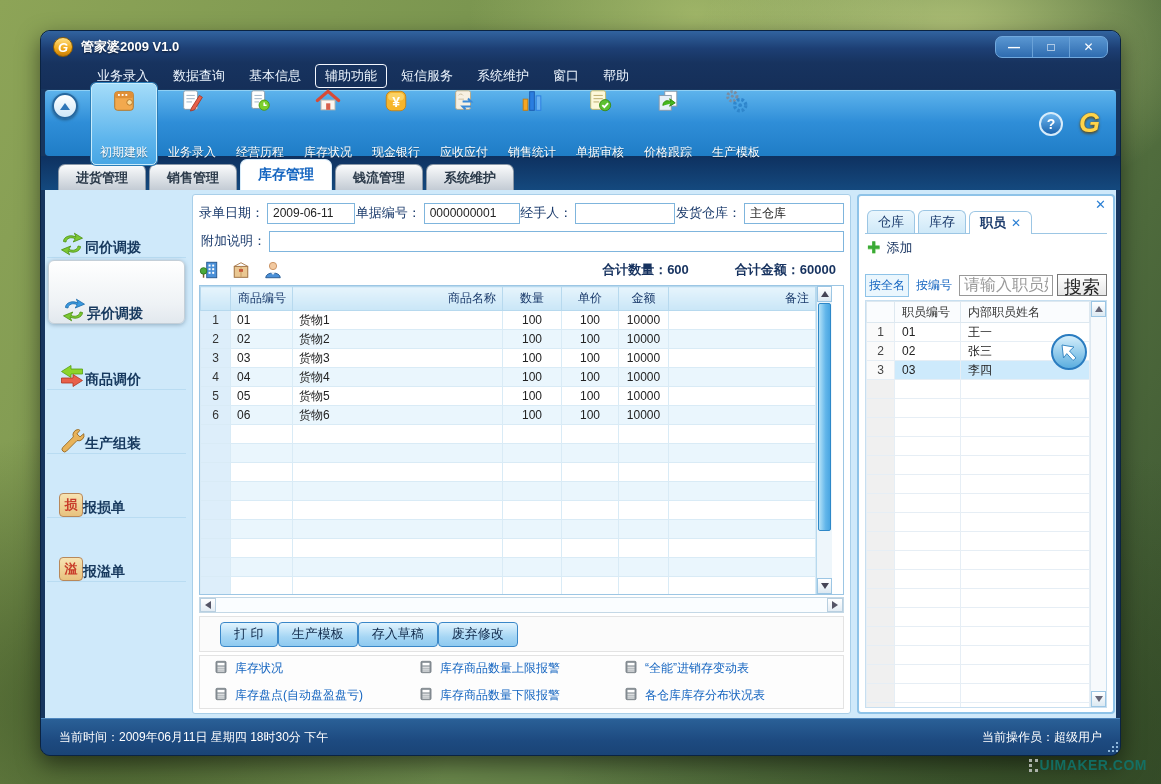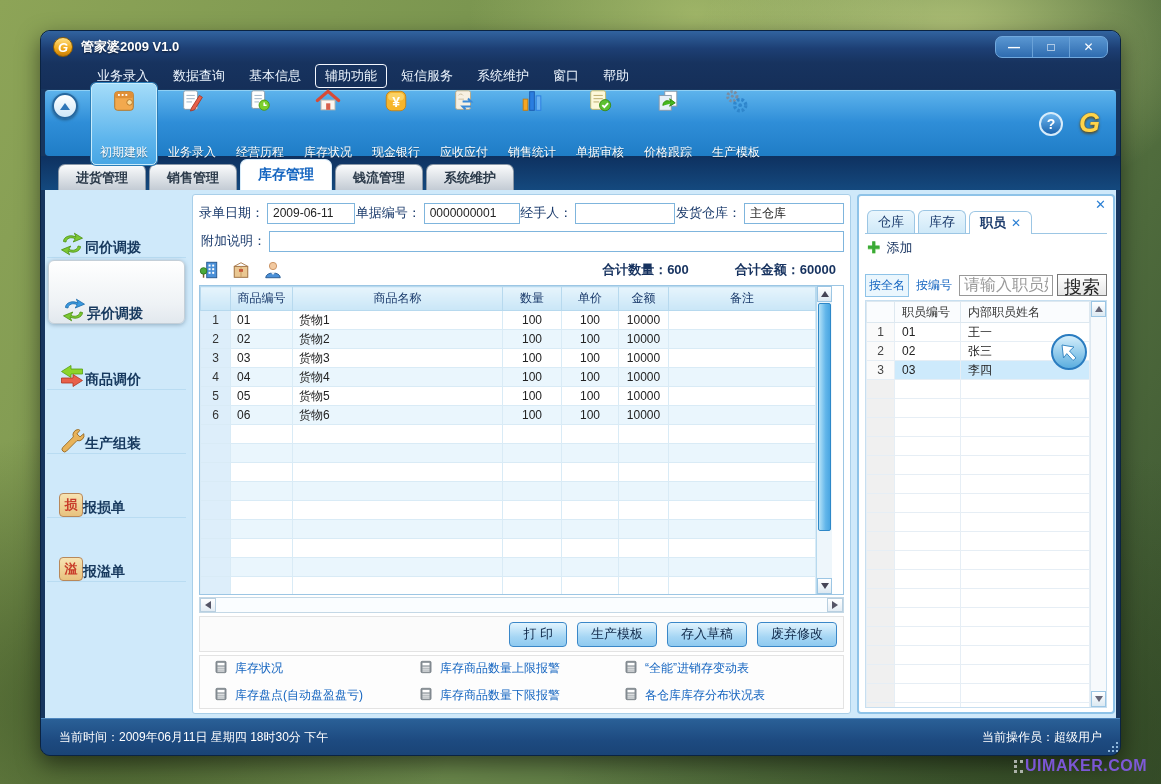--- a/index.html
+++ b/index.html
@@ -86,39 +86,39 @@
     font-family:inherit; }
   .f-note { flex:1; margin-left:2px; }
   .f-row3 { justify-content:space-between; height:30px; }
   .mini-icons { display:flex; gap:12px; align-items:center; }
   .mini-icons svg { width:20px; height:20px; display:block; }
   .totals { display:flex; gap:46px; font-weight:bold; color:#16325f; padding-right:8px; }
   
   .grid-wrap { height:310px; display:flex; border:1px solid #9cc6e4; overflow:hidden; }
   table.items { border-collapse:collapse; table-layout:fixed; width:616px; font-size:12px; }
   table.items th { height:24px; background:linear-gradient(#e6f4fc,#c9e6f7); border:1px solid #b7d9ee;
-    font-weight:normal; color:#1a3a6b; text-align:center; padding:0 6px; }
+    font-weight:normal; color:#1a3a6b; text-align:right; padding:0 6px; }
   table.items th.c, table.items td.c { text-align:center; padding:0 2px; }
   table.items td { height:19px; border:1px solid #d9ebf6; padding:0 6px; color:#222; overflow:hidden; white-space:nowrap; }
   table.items td.rn { background:#ddeefa; text-align:center; color:#333; }
   table.items tr.alt td:not(.rn) { background:#eaf6fd; }
   .vscroll { width:16px; border-left:1px solid #b7d9ee; background:#eef6fb;
     display:flex; flex-direction:column; }
   .vs-btn { height:16px; flex:0 0 16px; background:linear-gradient(#fff,#dce9f2); border:1px solid #9cc6e4;
     display:flex; align-items:center; justify-content:center; }
   .vs-thumb { margin:1px; height:228px; border-radius:2px; border:1px solid #2e88c8;
     background:linear-gradient(90deg,#b4e2f8,#62b6ea 60%,#4aa6e2); }
   .vs-spring { flex:1; }
   .hscroll { height:16px; margin-top:2px; border:1px solid #c4d8e6; background:#fafdff;
     display:flex; justify-content:space-between; }
   .hs-btn { width:16px; background:linear-gradient(#fff,#e4edf4); border:1px solid #b8cfe0;
     display:flex; align-items:center; justify-content:center; }
   
   .btnrow { height:36px; margin-top:3px; background:#fbfbfb; border:1px solid #e3e3e3;
-    display:flex; justify-content:flex-end; align-items:center; gap:10px; padding-right:6px;padding-left:20px; }
+    display:flex; justify-content:flex-start; align-items:center; padding-right:6px;padding-left:20px; }
   .abtn { height:25px; padding:0 13px; font-size:13px; color:#10294a; font-family:inherit;
     background:linear-gradient(#e2f4fe,#a6d6f4 60%,#8fcaf0); border:1px solid #3a87c8; border-radius:4px; }
   
   .links { margin-top:3px; flex:1; background:#fdfdfd; border:1px solid #e3e3e3;
     display:grid; grid-template-columns:1fr 1fr 1fr; align-content:center; row-gap:10px; padding:4px 14px; }
   .rlink { display:flex; align-items:center; gap:7px; color:#1565c0; font-size:12px; }
   .rlink svg { width:14px; height:14px; flex:0 0 14px; }
   
   .rightpanel { width:258px; background:#fff; border:2px solid #8ec3e8; border-radius:4px;
     position:relative; display:flex; flex-direction:column; padding:3px 6px 4px; overflow:hidden; }
@@ -151,21 +151,21 @@
     display:flex; flex-direction:column; justify-content:space-between; }
   .cursor-badge { position:absolute; right:24px; top:136px; width:40px; height:40px; }
   
   .statusbar { height:37px; background:linear-gradient(#2a6097,#1d4a80 60%,#1a4476);
     border-top:1px solid #4e86bd; border-radius:0 0 9px 9px; display:flex; align-items:center;
     justify-content:space-between; padding:0 18px; color:#fff; font-size:12px; position:relative; }
   .grip { position:absolute; right:6px; bottom:7px; width:2px; height:2px; background:#8fb8dd;
     box-shadow:-4px 4px 0 #8fb8dd, 0 4px 0 #8fb8dd, 4px 4px 0 #8fb8dd, 4px 0 0 #8fb8dd, 4px -4px 0 #8fb8dd; }
   
   .watermark { position:absolute; right:14px; top:757px; display:flex; align-items:center; gap:8px;
-    color:#8b5cf6; font-size:16px; font-weight:bold; letter-spacing:.5px; opacity:.85; }
+    color:#0f766e; font-size:14px; font-weight:bold; letter-spacing:.5px; opacity:.85; }
   .wm-icon { width:3px; height:3px; background:#c2c6c2;
     box-shadow:0 5px 0 #c2c6c2, 0 10px 0 #c2c6c2, 6px 0 0 #c2c6c2, 6px 10px 0 #c2c6c2; margin-bottom:10px; }
 </style>
 </head>
 <body>
 
 <div class="window">
   <div class="titlebar">
     <span class="logo">G</span>
     <span class="title">管家婆2009 V1.0</span>

